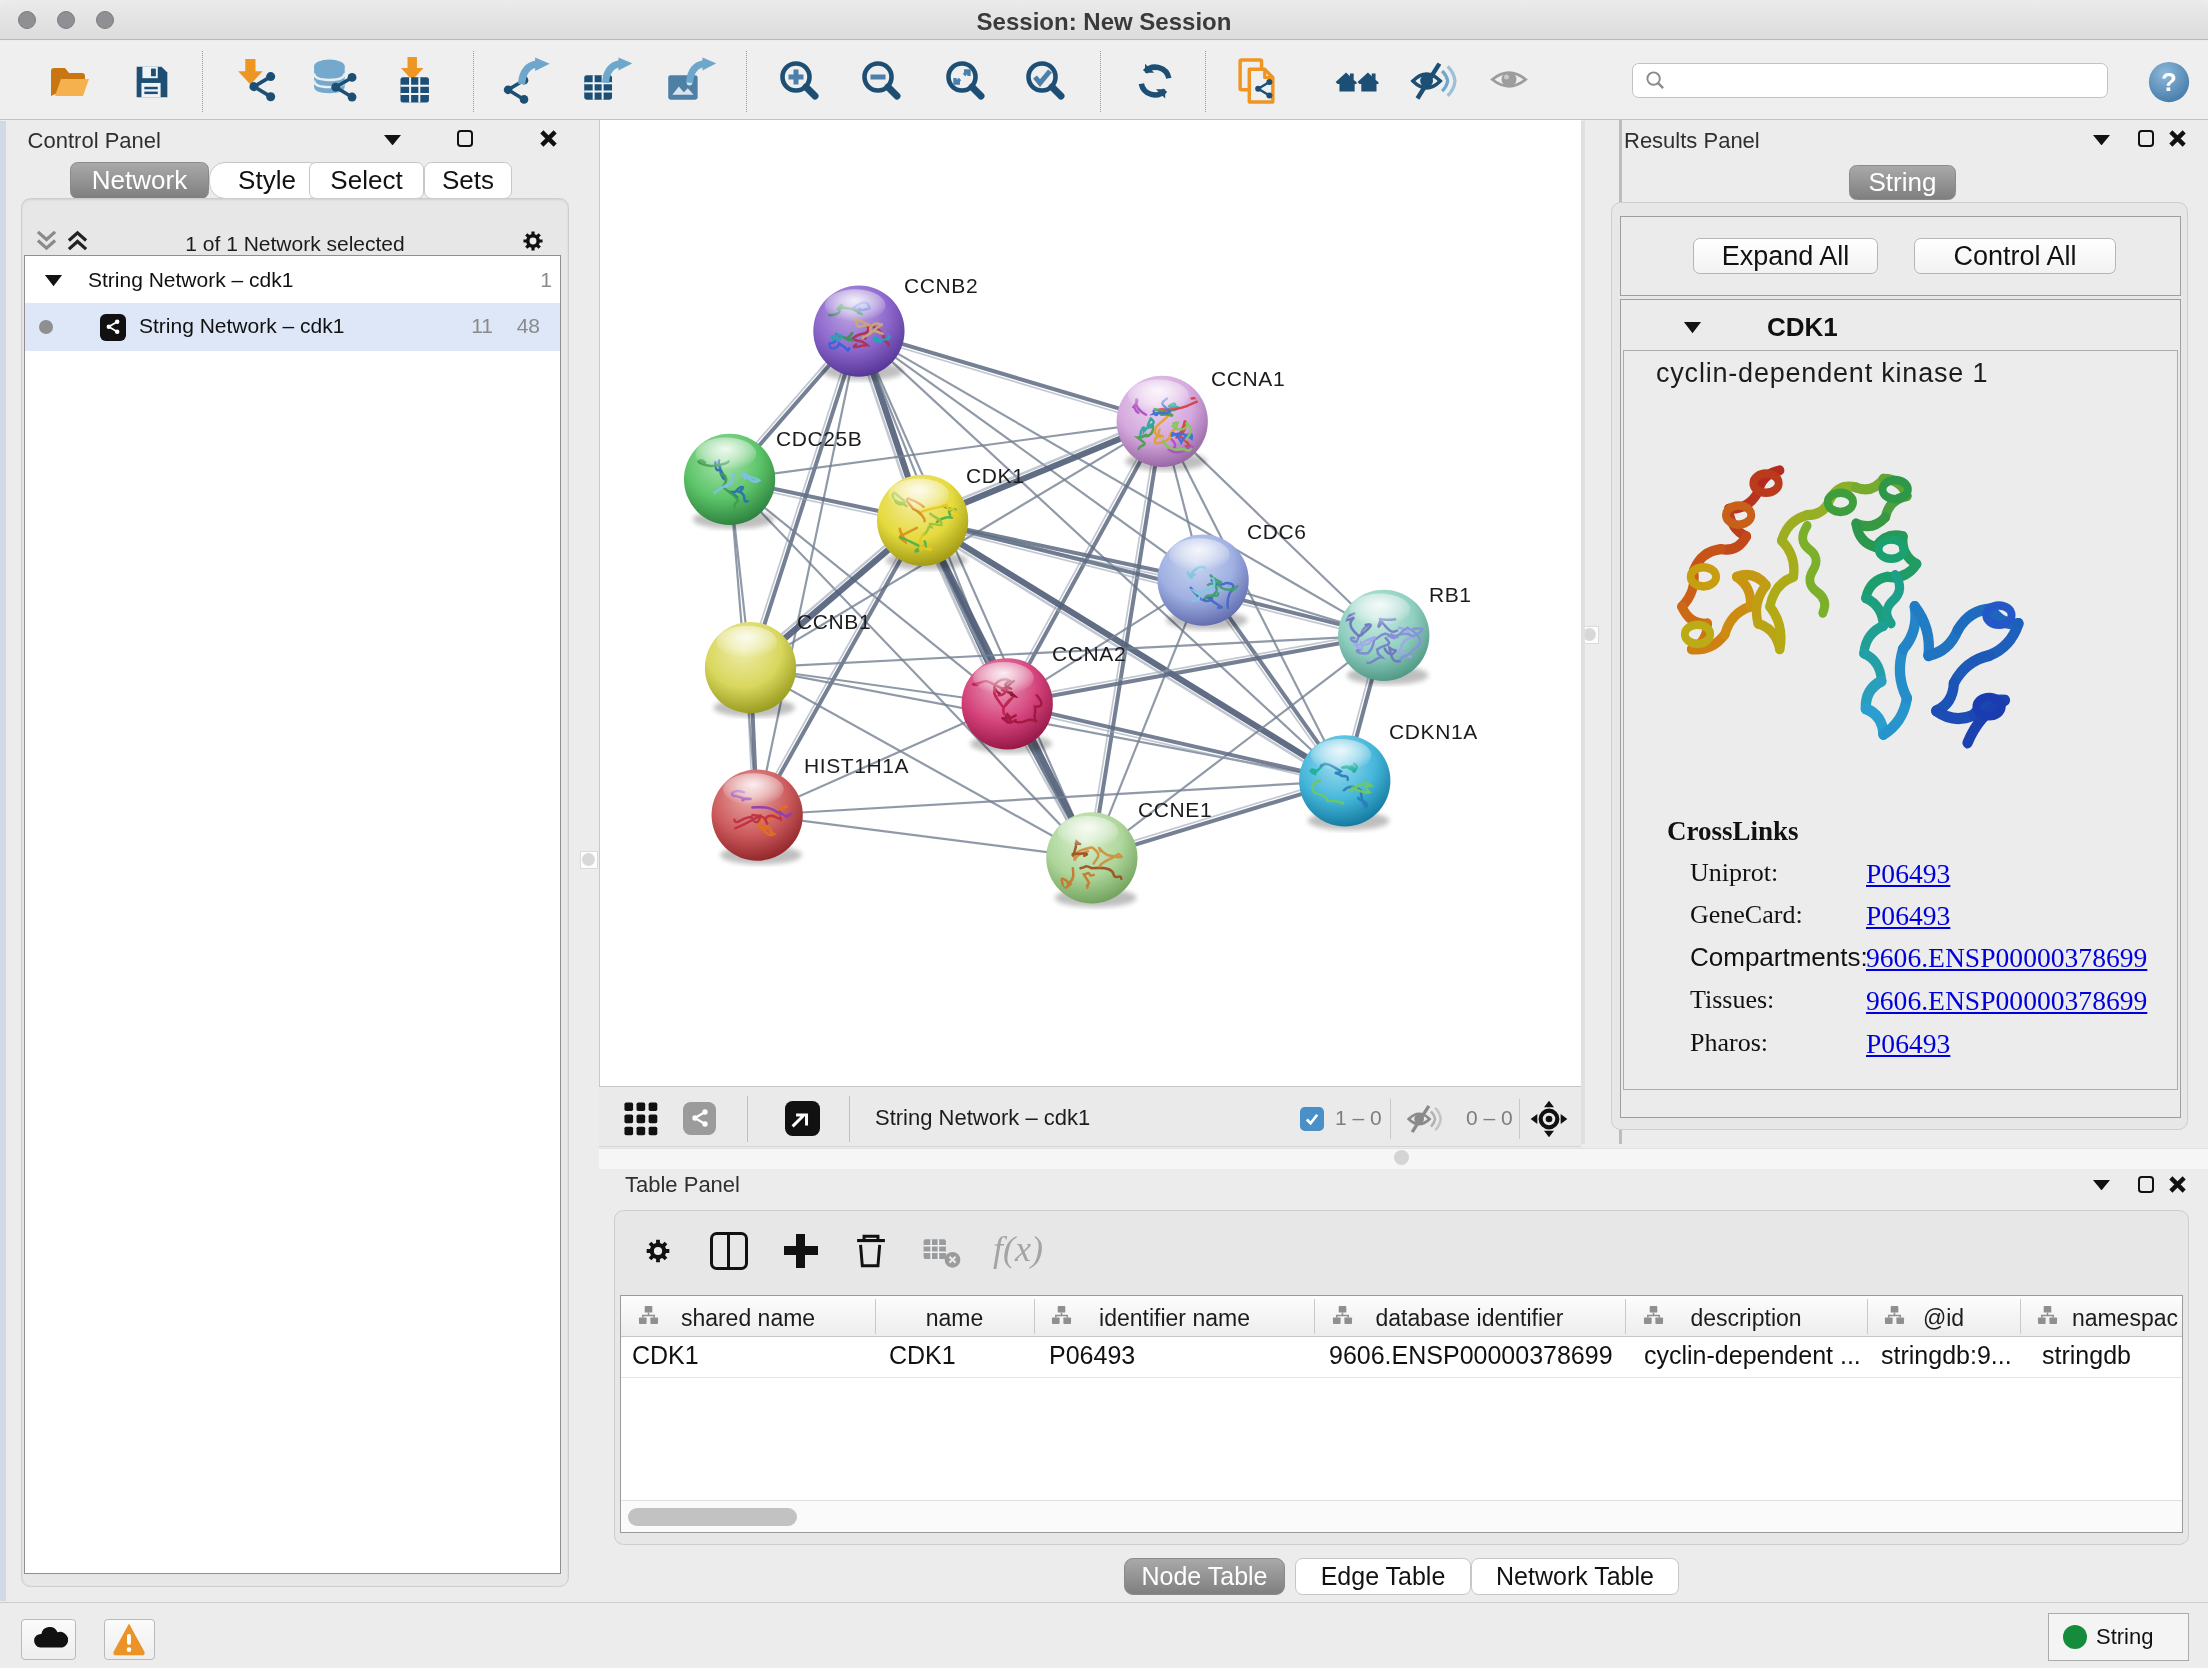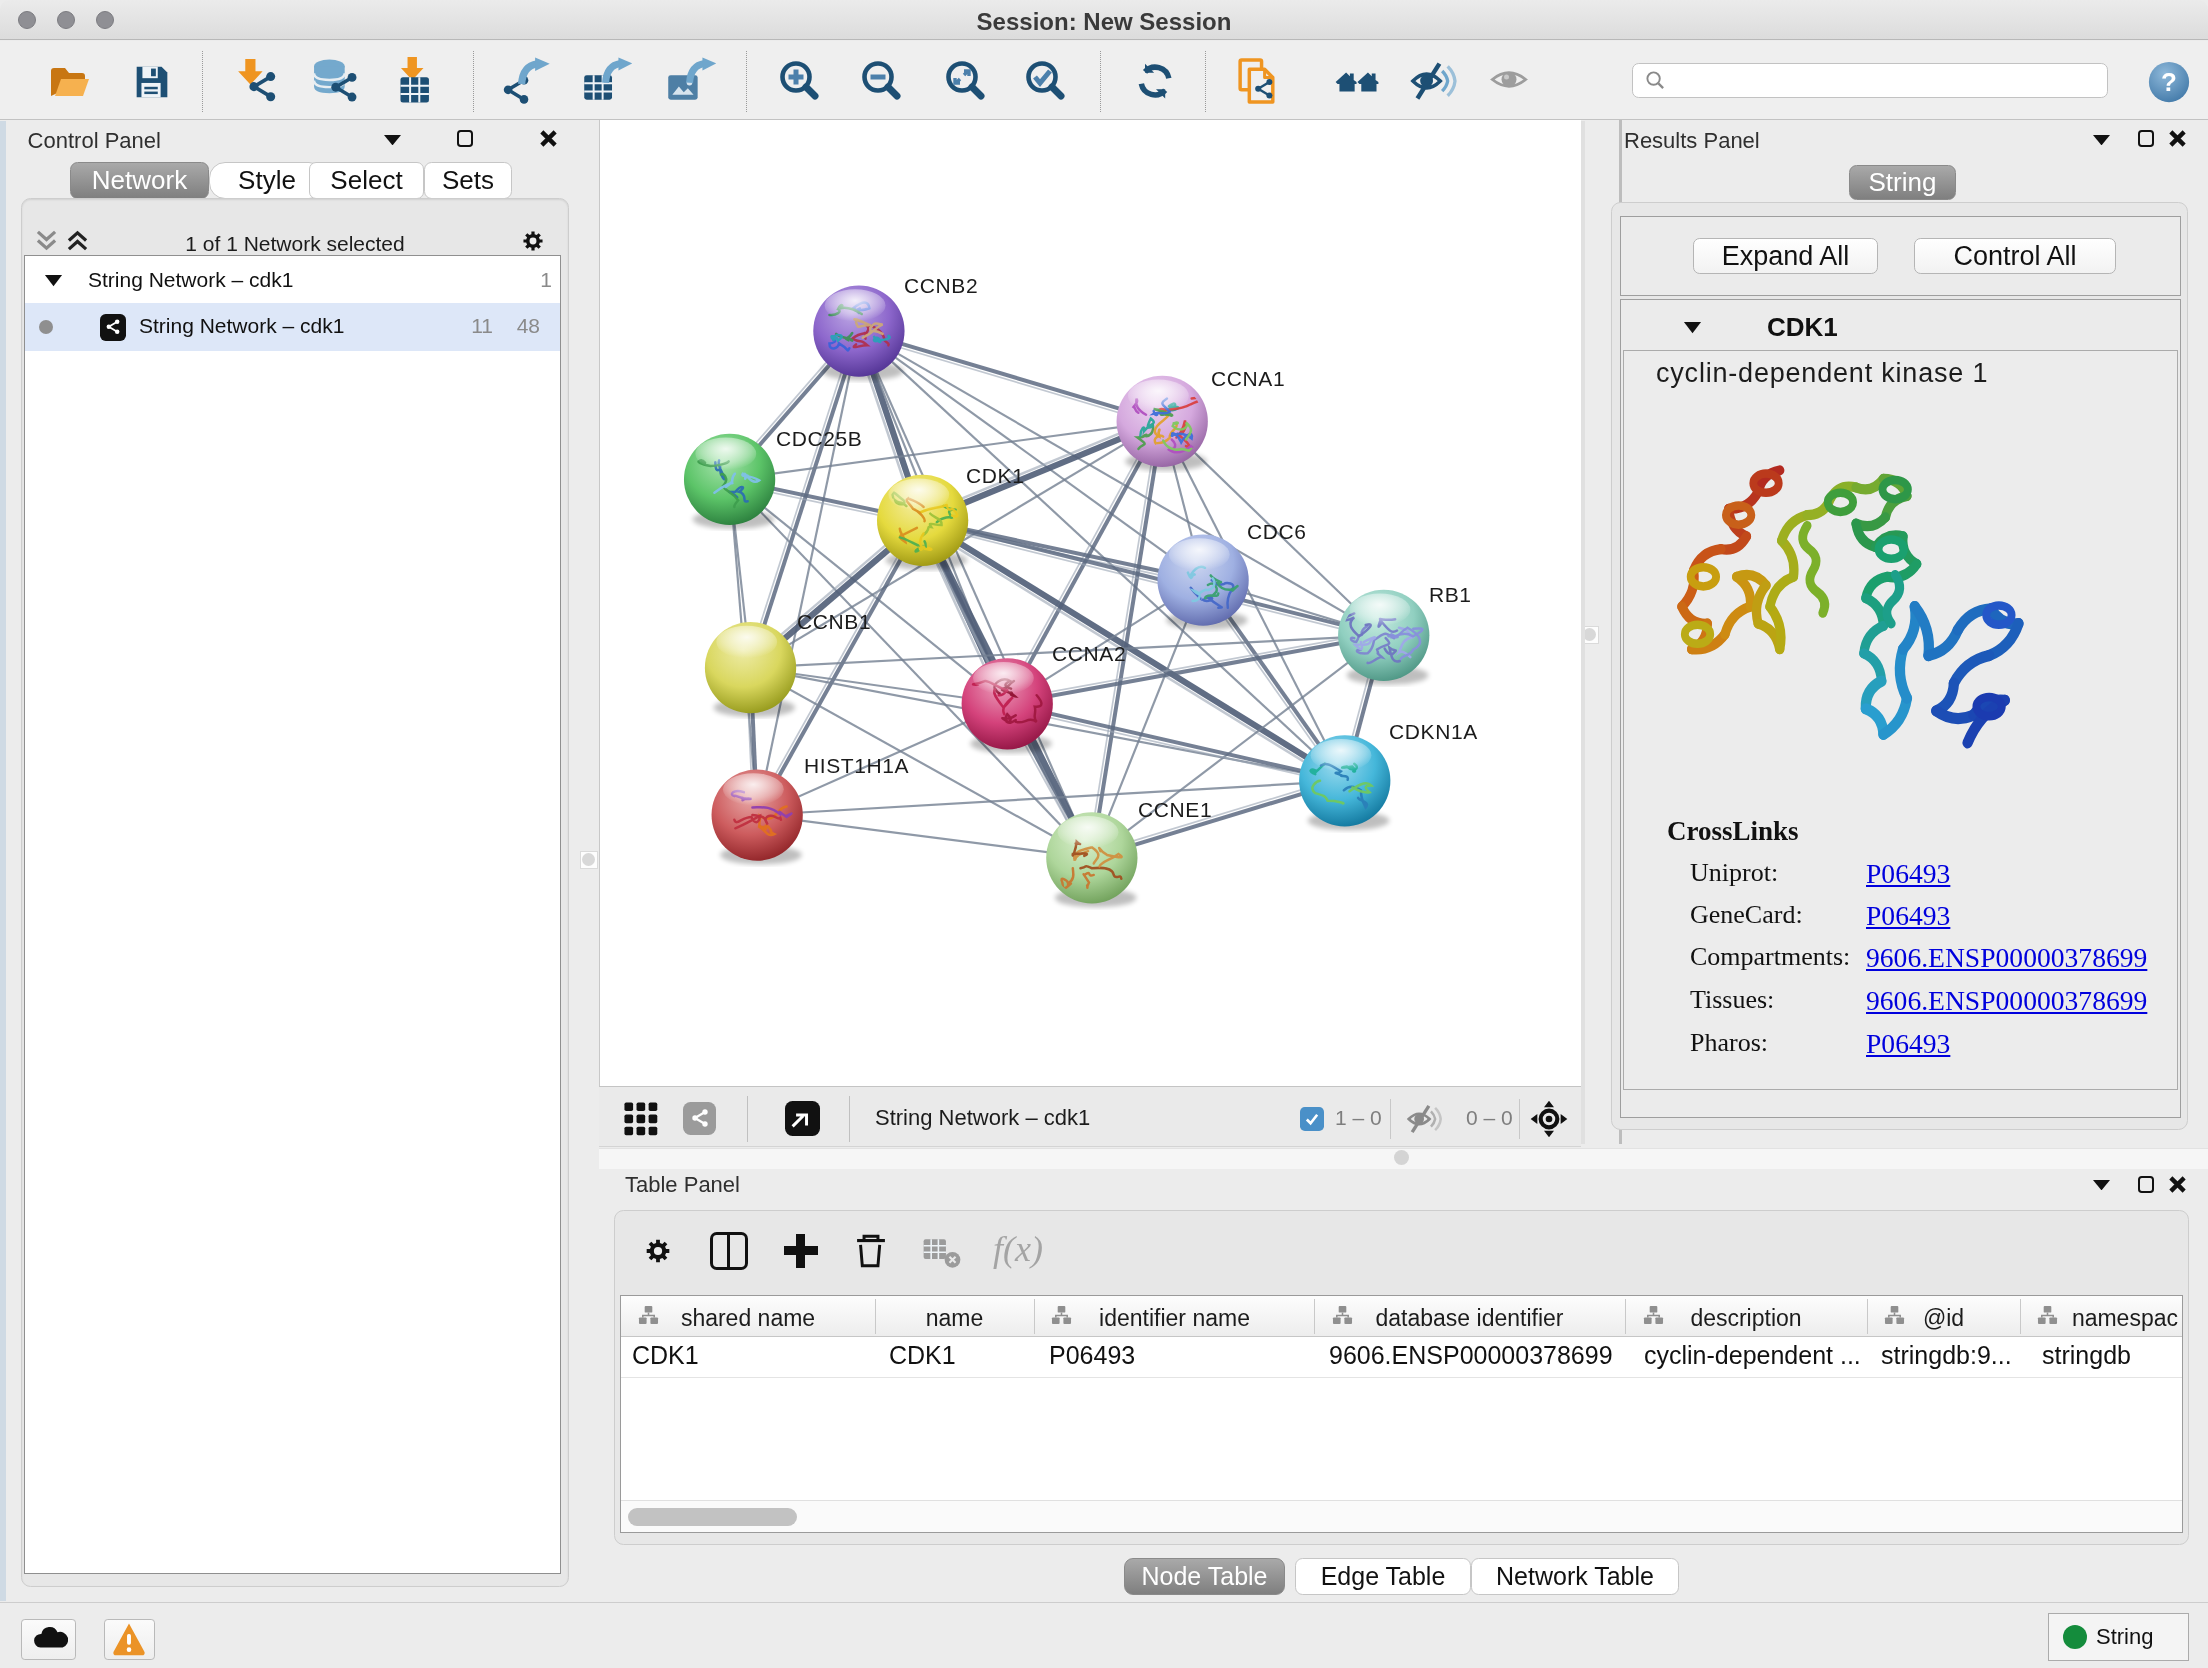--- a/index.html
+++ b/index.html
@@ -783,21 +783,21 @@
       <ellipse cx="332" cy="244" rx="13" ry="9" stroke="#1b3bb0" stroke-width="8" fill="none"></ellipse>
 <path d="M146 74 q-10 14 2 22 q12 8 4 20 q-8 12 4 20 q12 8 6 20" stroke="#7cb02a" stroke-width="9"></path>
 <path d="M236 120 q10 14 -2 24 q-12 10 -2 22" stroke="#1d9f8a" stroke-width="9"></path>
 </g>
   </svg>
 <div class="abs" style="left:1667px;top:816px;font-family:'Liberation Serif',serif;font-weight:bold;font-size:27px;color:#111">CrossLinks</div>
 <div class="abs" style="left:1690px;top:858px;font-family:'Liberation Serif',serif;font-size:26px;color:#111">Uniprot:</div>
 <div class="abs" style="left:1866px;top:858px;font-family:'Liberation Serif',serif;font-size:27.6px;color:#0000dd;text-decoration:underline">P06493</div>
 <div class="abs" style="left:1690px;top:900px;font-family:'Liberation Serif',serif;font-size:26px;color:#111">GeneCard:</div>
 <div class="abs" style="left:1866px;top:900px;font-family:'Liberation Serif',serif;font-size:27.6px;color:#0000dd;text-decoration:underline">P06493</div>
-<div class="abs" style="left:1690px;top:942px;font-family:Liberation Serif, serif;font-size:26px;color:#111">Compartments:</div>
+<div class="abs" style="left:1690px;top:942px;font-family:Liberation Sans, sans-serif;font-size:26px;color:#111">Compartments:</div>
 <div class="abs" style="left:1866px;top:942px;font-family:'Liberation Serif',serif;font-size:27.6px;color:#0000dd;text-decoration:underline">9606.ENSP00000378699</div>
 <div class="abs" style="left:1690px;top:985px;font-family:'Liberation Serif',serif;font-size:26px;color:#111">Tissues:</div>
 <div class="abs" style="left:1866px;top:985px;font-family:'Liberation Serif',serif;font-size:27.6px;color:#0000dd;text-decoration:underline">9606.ENSP00000378699</div>
 <div class="abs" style="left:1690px;top:1028px;font-family:'Liberation Serif',serif;font-size:26px;color:#111">Pharos:</div>
 <div class="abs" style="left:1866px;top:1028px;font-family:'Liberation Serif',serif;font-size:27.6px;color:#0000dd;text-decoration:underline">P06493</div>
 <div class="abs" style="left:0;top:1602px;width:2208px;height:67px;background:#ececec;border-top:1px solid #cdcdcd"></div>
 <div class="abs" style="left:21px;top:1619px;width:55px;height:41px;background:linear-gradient(#fbfbfb,#eee);border:1px solid #b9b9b9;border-radius:3.8px"></div>
 <svg style="position:absolute;left:29.5px;top:1622px" width="38" height="34" viewBox="0 0 44 40">
     <path d="M12 30 a8 8 0 0 1 1-16 a10 10 0 0 1 19-2 a7 7 0 0 1 6 18 z" fill="#111"></path>
   </svg>

